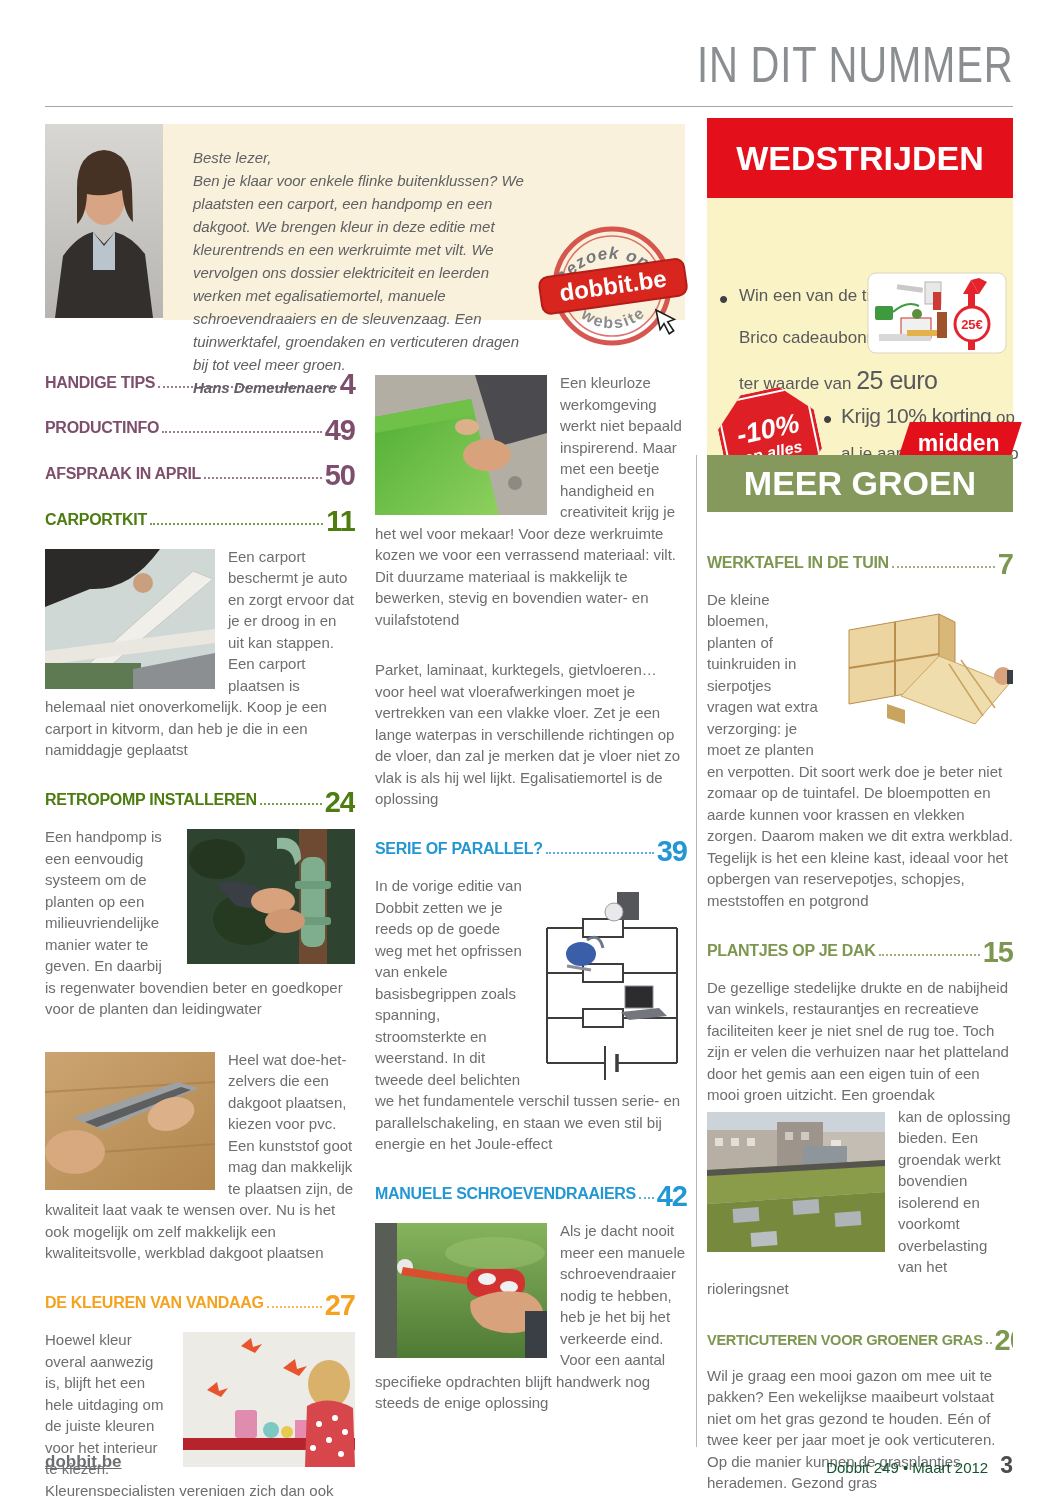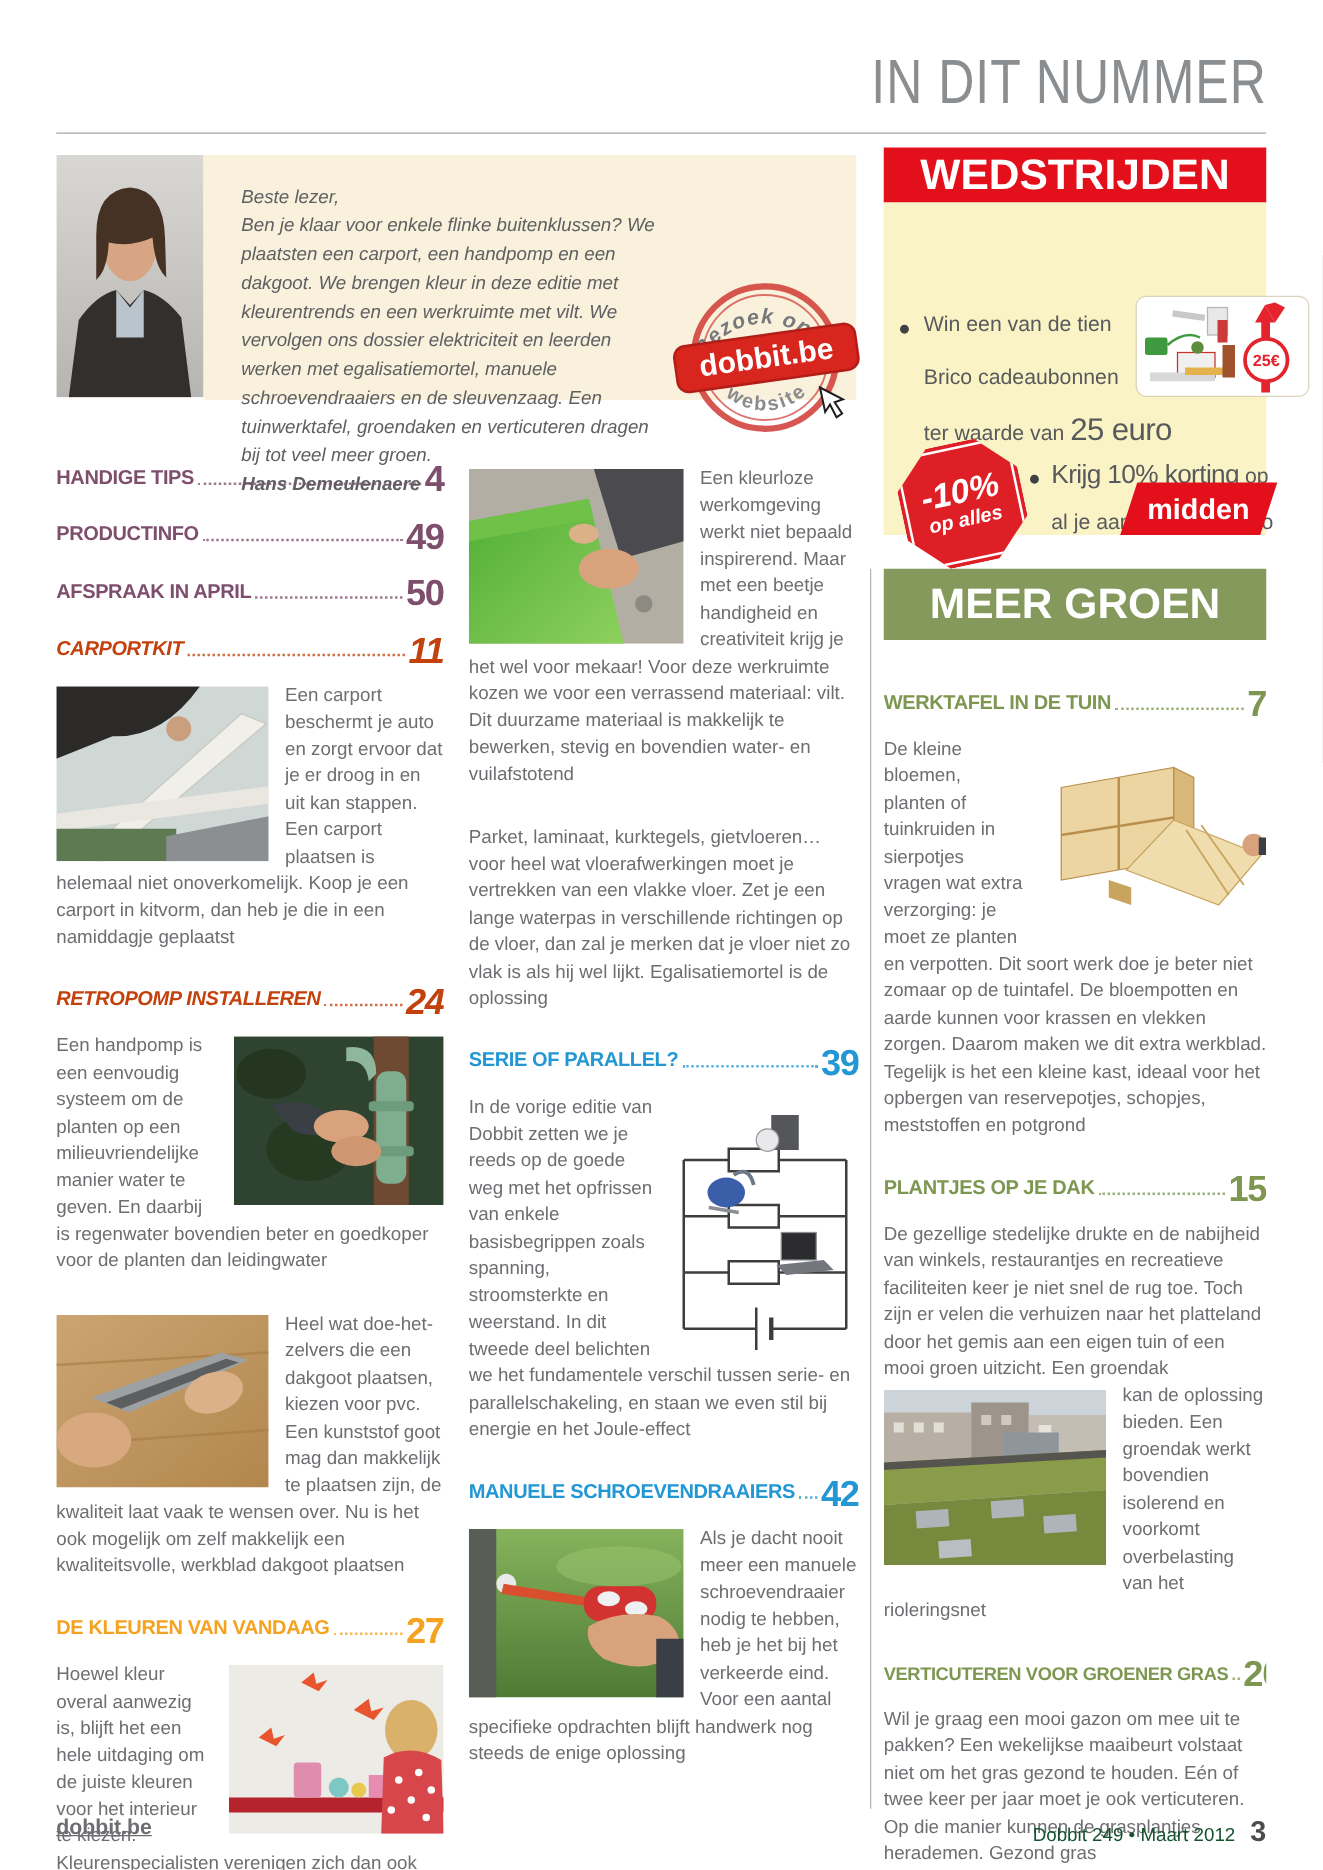--- a/index.html
+++ b/index.html
@@ -16,35 +16,35 @@
   .ed-photo{position:absolute;left:45px;top:124px;width:118px;height:194px;overflow:hidden;}
   .ed-box{position:absolute;left:163px;top:124px;width:522px;height:196px;background:#faf1dd;}
   .ed-text{padding:22px 10px 0 30px;font-style:italic;color:#5f6062;font-size:15px;line-height:23px;}
   .ed-text p{margin:0;}
   .stamp-spacer{float:right;width:150px;height:100px;margin-top:88px;}
   .ed-author{font-weight:bold;}
   .stamp{position:absolute;left:536px;top:222px;width:162px;height:134px;z-index:5;cursor:pointer;}
 
   
   .contest{position:absolute;left:707px;top:118px;width:306px;height:330px;}
-  .contest-bar{height:44px;background:#e30f1b;color:#ffffff;font-weight:bold;font-size:34px;
+  .contest-bar{height:80px;background:#e30f1b;color:#ffffff;font-weight:bold;font-size:34px;
                display:flex;align-items:center;justify-content:center;letter-spacing:0;}
   .contest-body{position:relative;height:266px;background:#faf3c6;color:#58595b;}
   .cdot{position:absolute;font-size:26px;color:#3f4042;line-height:1;}
   .d1{left:12px;top:88px;}
   .d2{left:116px;top:208px;}
   .cl{position:absolute;font-size:17px;color:#58595b;white-space:nowrap;}
   .l1{left:32px;top:88px;}
   .l2{left:32px;top:130px;}
   .l3{left:32px;top:168px;}
   .l4{left:134px;top:206px;}
   .l5{left:134px;top:246px;}
   .cbig{font-size:25px;letter-spacing:-0.5px;}
   .cbig2{font-size:21px;letter-spacing:-0.5px;}
-  .card{position:absolute;left:160px;top:74px;width:140px;height:82px;margin-left:41px;}
+  .card{position:absolute;left:160px;top:74px;width:140px;height:82px;}
   .badge{position:absolute;left:14px;top:192px;width:98px;height:98px;background:#df1f26;
          clip-path:polygon(30% 0,70% 0,100% 30%,100% 70%,70% 100%,30% 100%,0 70%,0 30%);
          transform:rotate(-12deg);display:flex;flex-direction:column;align-items:center;
          justify-content:center;color:#fff;box-shadow:inset 0 0 0 3px #df1f26, inset 0 0 0 5px #ffffff;}
   .badge .bp{font-size:27px;font-weight:bold;font-style:italic;line-height:1;}
   .badge .bs{font-size:16px;font-weight:bold;font-style:italic;line-height:1.2;}
   .midden{position:absolute;right:-2px;bottom:0px;width:112px;height:42px;background:#e30f1b;
           transform:skewX(-18deg);display:flex;align-items:center;justify-content:center;}
   .midden span{transform:skewX(18deg);color:#fff;font-size:23px;font-weight:bold;}
 
@@ -58,21 +58,21 @@
   .col-mid{left:375px;top:372px;width:312px;}
   .col-right{left:707px;top:540px;width:306px;}
   .divider{position:absolute;left:696px;top:455px;width:1px;height:992px;background:#b3b5b7;}
 
   .toc{display:flex;align-items:flex-end;margin:0 0 12px 0;}
   .toc .tt{font-weight:bold;font-size:16px;letter-spacing:-0.3px;white-space:nowrap;padding-bottom:5px;}
   .toc .tt.sm{font-size:14.6px;}
   .toc .dots{flex:1;border-bottom:2px dotted currentColor;margin:0 3px 9px 3px;opacity:.75;min-width:6px;}
   .toc .pg{font-weight:bold;font-size:29px;line-height:.85;letter-spacing:-1px;}
   .c-purple{color:#7e4e6d;}
-  .c-red{color:#c2410c;font-style:italic;}
+  .c-red{color:#4d7c0f;}
   .c-orange{color:#f4a21f;}
   .c-blue{color:#2297d4;}
   .c-green{color:#7d9751;}
 
   .sec{margin-bottom:29px;overflow:hidden;}
   .gap{margin-bottom:21px;}
   .bd{margin:0;font-size:15px;line-height:21.5px;color:#6d6e71;}
   .fig{overflow:hidden;}
   .fl{float:left;margin:3px 13px 3px 0;}
   .fr{float:right;margin:3px 0 3px 13px;}

